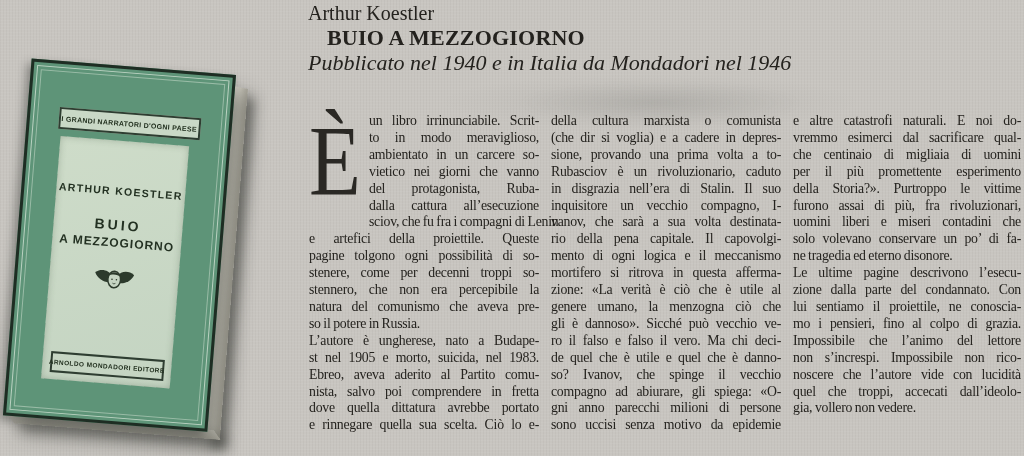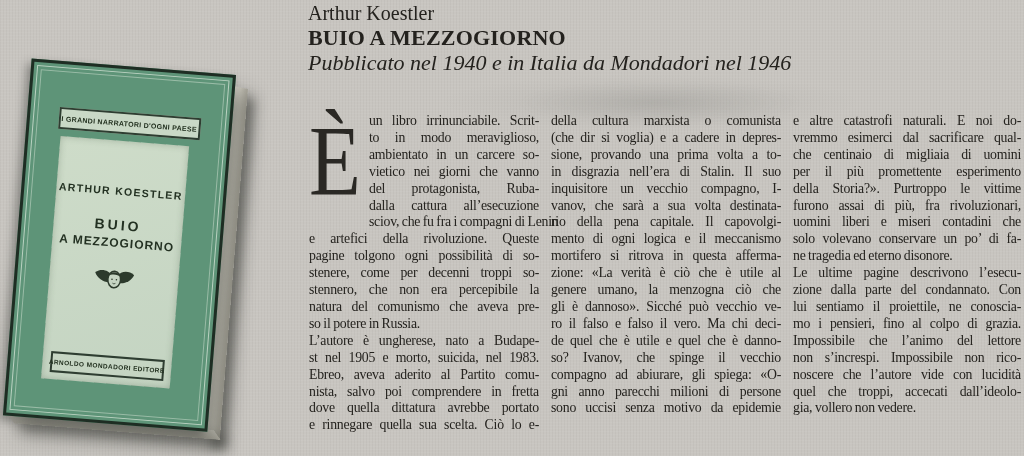--- a/index.html
+++ b/index.html
@@ -15,21 +15,21 @@
   }
   .ghost{
     position:absolute;left:520px;top:82px;width:280px;height:42px;
     background:radial-gradient(ellipse at center, rgba(110,112,108,.15), transparent 72%);
     filter:blur(2px);
   }
 
   
   .header{position:absolute;left:308px;top:2px;width:710px;}
   .h-author{font-size:20px;line-height:23px;}
-  .h-title{font-size:22px;font-weight:bold;line-height:25px;letter-spacing:.2px;}
+  .h-title{font-size:22px;font-weight:bold;line-height:25px;letter-spacing:.2px;margin-left:19px;}
   .h-sub{font-size:22px;font-style:italic;line-height:26px;}
 
   
   .col{
     position:absolute;top:113px;width:230px;
     font-size:13.8px;line-height:16.9px;
     letter-spacing:-.25px;word-spacing:-.6px;
   }
   .col1{left:309px}.col2{left:551px}.col3{left:793px;width:228px}
   .line{white-space:nowrap;text-align:justify;text-align-last:justify;}
@@ -135,37 +135,38 @@
 
   <div class="col col1">
     <span class="dropcap">È</span>
   <div class="line">un libro irrinunciabile. Scrit-</div>
       <div class="line">to in modo meraviglioso,</div>
       <div class="line">ambientato in un carcere so-</div>
       <div class="line">vietico nei giorni che vanno</div>
       <div class="line">del protagonista, Ruba-</div>
       <div class="line">dalla cattura all’esecuzione</div>
       <div class="line">sciov, che fu fra i compagni di Lenin</div>
-      <div class="line">e artefici della rivoluzione. Queste</div>
+      <div class="line">e artefici della proiettile. Queste</div>
       <div class="line">pagine tolgono ogni possibilità di so-</div>
       <div class="line">stenere, come per decenni troppi so-</div>
       <div class="line">stennero, che non era percepibile la</div>
       <div class="line">natura del comunismo che aveva pre-</div>
       <div class="line end">so il potere in Russia.</div>
       <div class="line">L’autore è ungherese, nato a Budape-</div>
       <div class="line">st nel 1905 e morto, suicida, nel 1983.</div>
       <div class="line">Ebreo, aveva aderito al Partito comu-</div>
       <div class="line">nista, salvo poi comprendere in fretta</div>
       <div class="line">dove quella dittatura avrebbe portato</div>
       <div class="line">e rinnegare quella sua scelta. Ciò lo e-</div>
     </div>
   <div class="col col2">
       <div class="line">della cultura marxista o comunista</div>
       <div class="line">(che dir si voglia) e a cadere in depres-</div>
       <div class="line">sione, provando una prima volta a to-</div>
+      <div class="line">Rubasciov è un rivoluzionario, caduto</div>
       <div class="line">in disgrazia nell’era di Stalin. Il suo</div>
       <div class="line">inquisitore un vecchio compagno, I-</div>
       <div class="line">vanov, che sarà a sua volta destinata-</div>
       <div class="line">rio della pena capitale. Il capovolgi-</div>
       <div class="line">mento di ogni logica e il meccanismo</div>
       <div class="line">mortifero si ritrova in questa afferma-</div>
       <div class="line">zione: «La verità è ciò che è utile al</div>
       <div class="line">genere umano, la menzogna ciò che</div>
       <div class="line">gli è dannoso». Sicché può vecchio ve-</div>
       <div class="line">ro il falso e falso il vero. Ma chi deci-</div>

